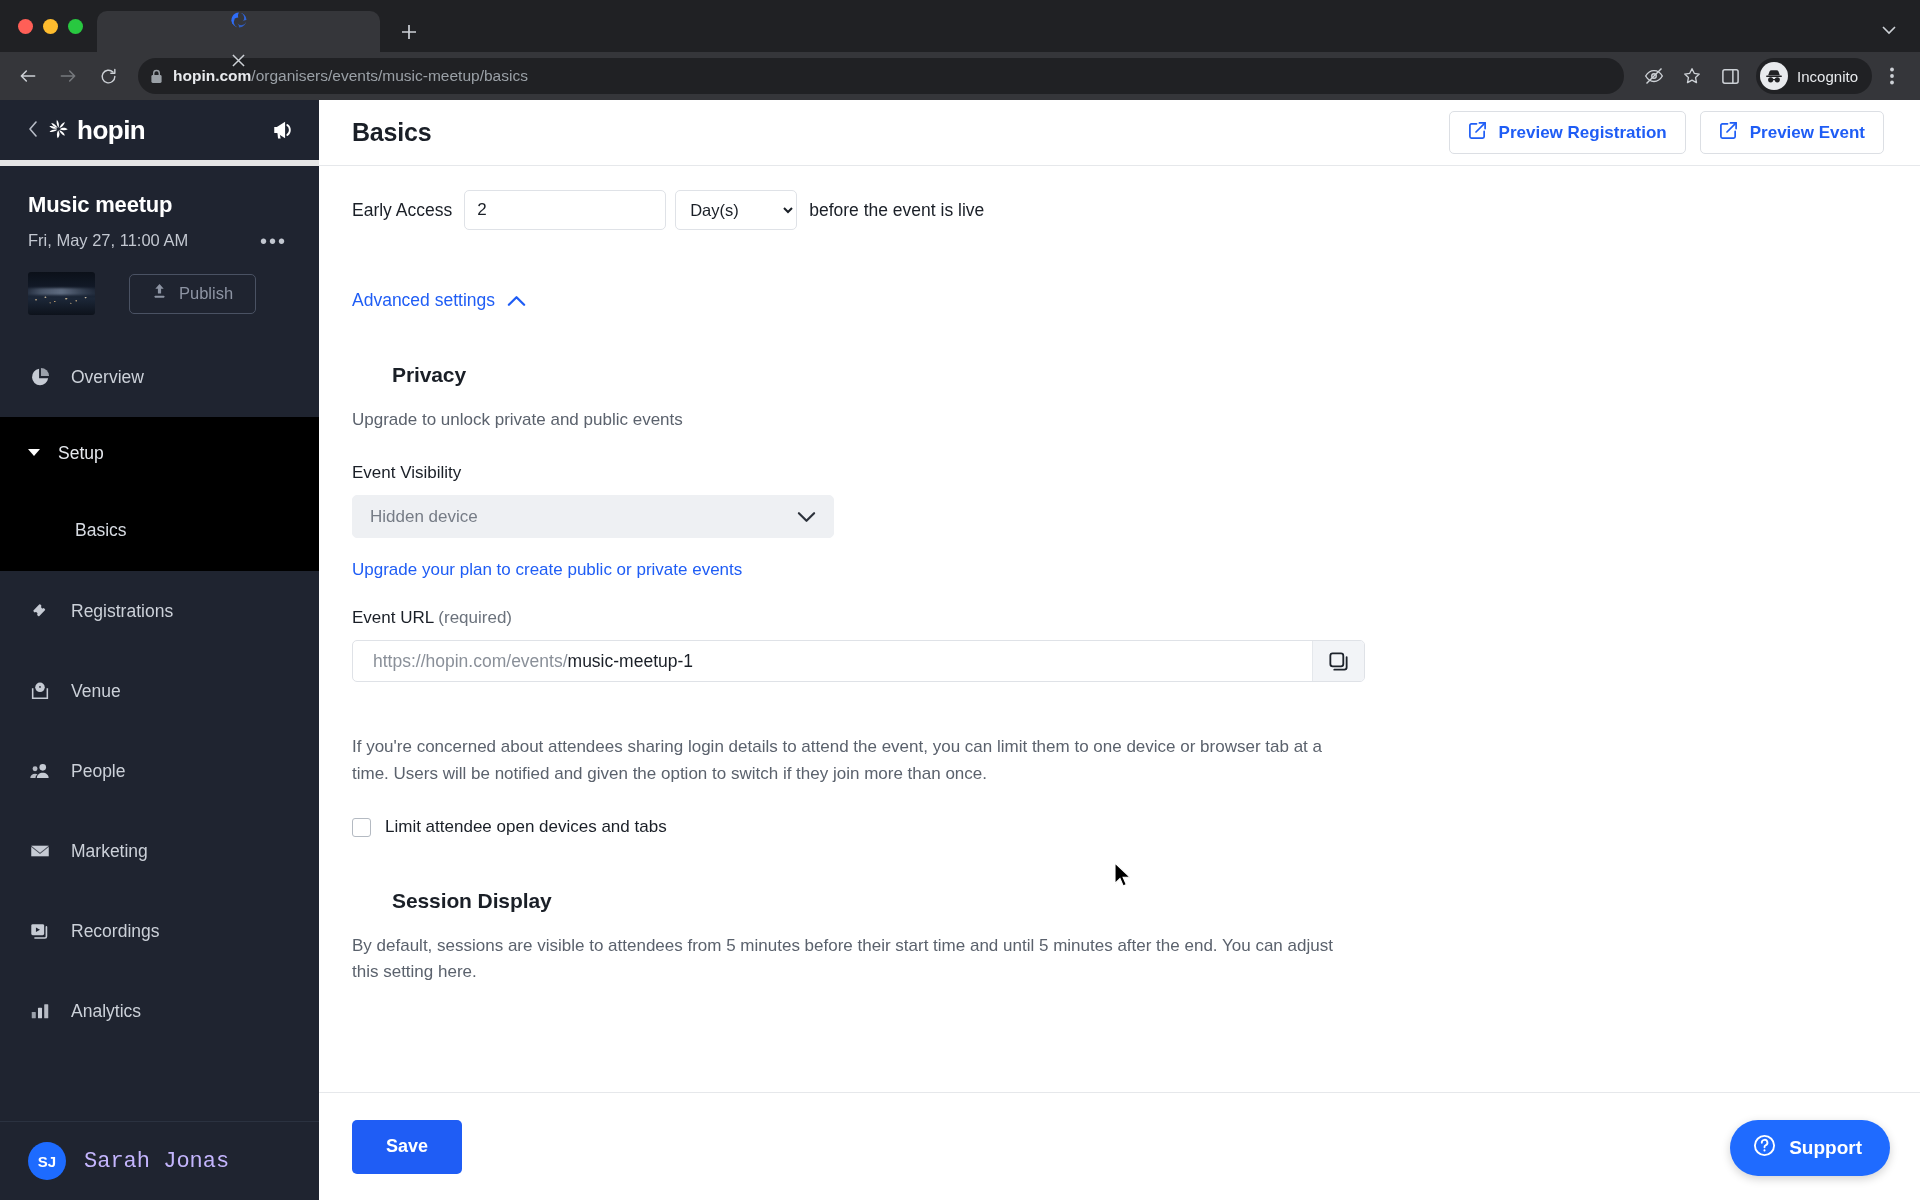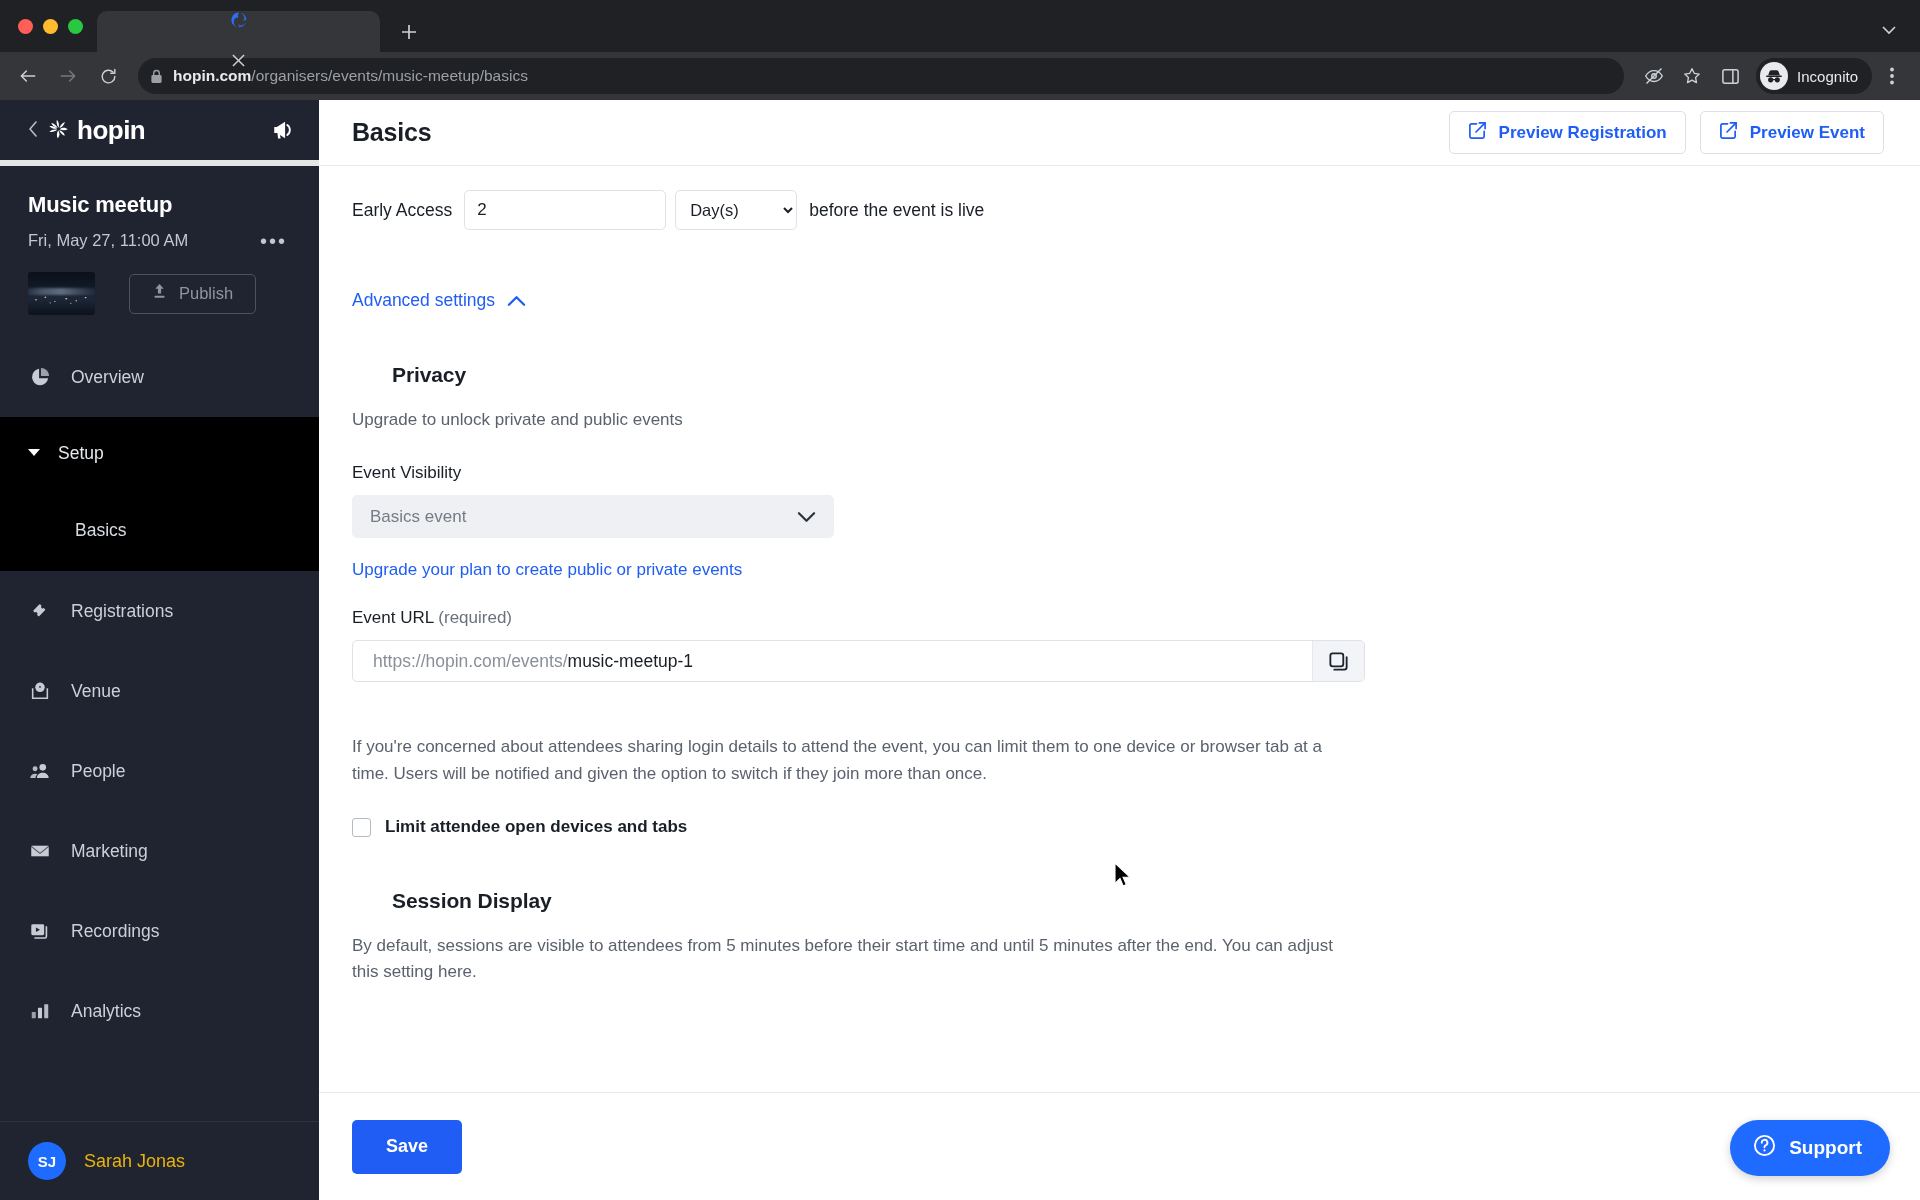--- a/index.html
+++ b/index.html
@@ -145,21 +145,21 @@
   }
   .sb-user {
     border-top: 1px solid #2b3240; height: 79px; display: flex; align-items: center;
     gap: 18px; padding: 0 28px; flex: none;
   }
   .sb-avatar {
     width: 38px; height: 38px; border-radius: 50%; background: #1d6bff; color: #fff;
     display: flex; align-items: center; justify-content: center; font-size: 15px;
     font-weight: 700; flex: none;
   }
-  .sb-username { font-size: 18px; color: #eab308; }
+  .sb-username { font-size: 22px; color: #c4b5fd; font-family: Liberation Mono, monospace; }
 
   
   .main { flex: 1; display: flex; flex-direction: column; min-width: 0; background:#fff; position: relative; }
   .main-header {
     height: 66px; border-bottom: 1px solid #e6e8eb; display: flex; align-items: center;
     padding: 0 36px 0 33px; flex: none; background: #fff;
   }
   .page-title { font-size: 25px; font-weight: 700; color: #1a1f27; letter-spacing: -0.2px; }
   .header-actions { margin-left: auto; display: flex; gap: 14px; }
   .btn-outline {
@@ -207,21 +207,21 @@
     margin-top: 12px; width: 1013px; height: 42px; border: 1px solid #dfe2e7;
     border-radius: 5px; display: flex; align-items: center; background: #fff; overflow: hidden;
   }
   .url-text { flex: 1; padding: 0 20px; font-size: 17.5px; color: #8a9099; white-space: nowrap; }
   .url-text b { color: #1a1f27; font-weight: 400; }
   .url-copy {
     width: 52px; height: 100%; background: #f2f4f7; border-left: 1px solid #e5e8ec;
     display: flex; align-items: center; justify-content: center; flex: none;
   }
 
-  .checkrow { display: flex; align-items: center; gap: 14px; margin-top: 30px; font-weight: bold; }
+  .checkrow { display: flex; align-items: center; gap: 14px; margin-top: 30px; }
   .checkbox {
     width: 19px; height: 19px; border: 1.6px solid #b4bac2; border-radius: 3px;
     background: #fff; flex: none;
   }
   .checklabel { font-size: 17px; color: #1a1f27; }
 
   .footer {
     height: 108px; border-top: 1px solid #e6e8eb; display: flex; align-items: center;
     padding: 0 33px; flex: none; background: #fff;
   }
@@ -538,21 +538,21 @@
                 <path d="M2 10l8-8 8 8" stroke="currentColor" stroke-width="2.4" fill="none" stroke-linecap="round" stroke-linejoin="round"></path>
               </svg>
           </span>
         </div>
 
         <div class="section">
           <div class="section-title">Privacy</div>
           <div class="section-desc">Upgrade to unlock private and public events</div>
           <div class="field-label">Event Visibility</div>
           <div class="sel-disabled">
-            <span>Basics event</span>
+            <span>Hidden device</span>
             <span class="chev">
               <svg width="19" height="12" viewBox="0 0 20 12">
                   <path d="M2 2l8 8 8-8" stroke="currentColor" stroke-width="2.3" fill="none" stroke-linecap="round" stroke-linejoin="round"></path>
                 </svg>
             </span>
           </div>
           <a class="link-blue">Upgrade your plan to create public or private events</a>
         </div>
 
         <div class="section" style="margin-top:28px">

